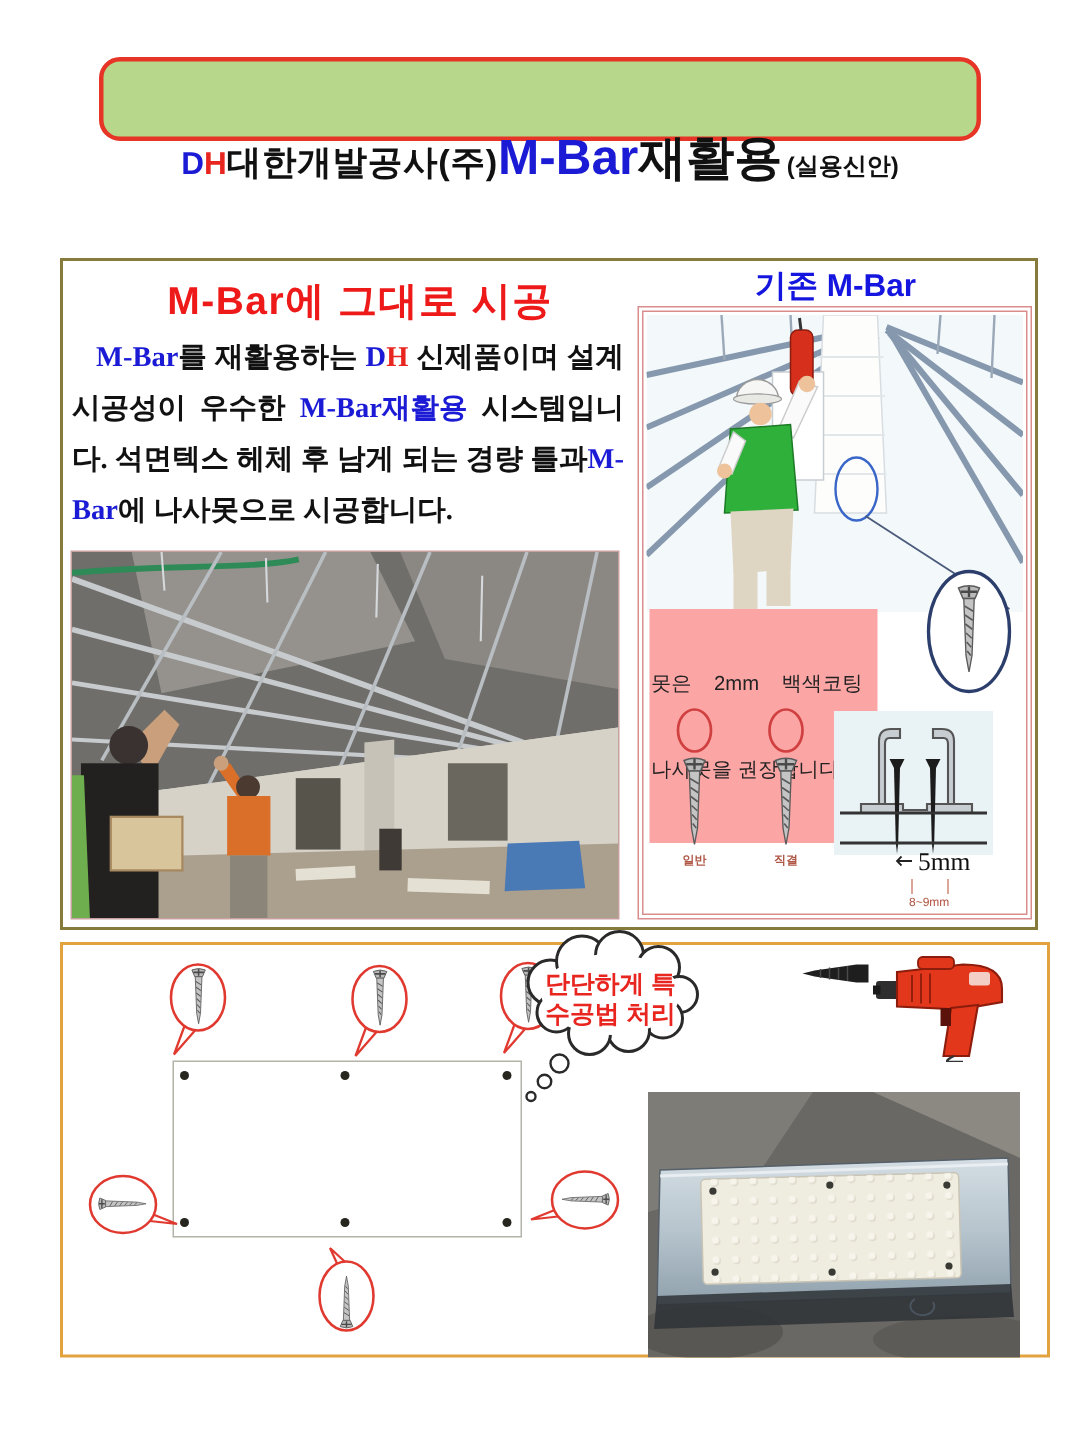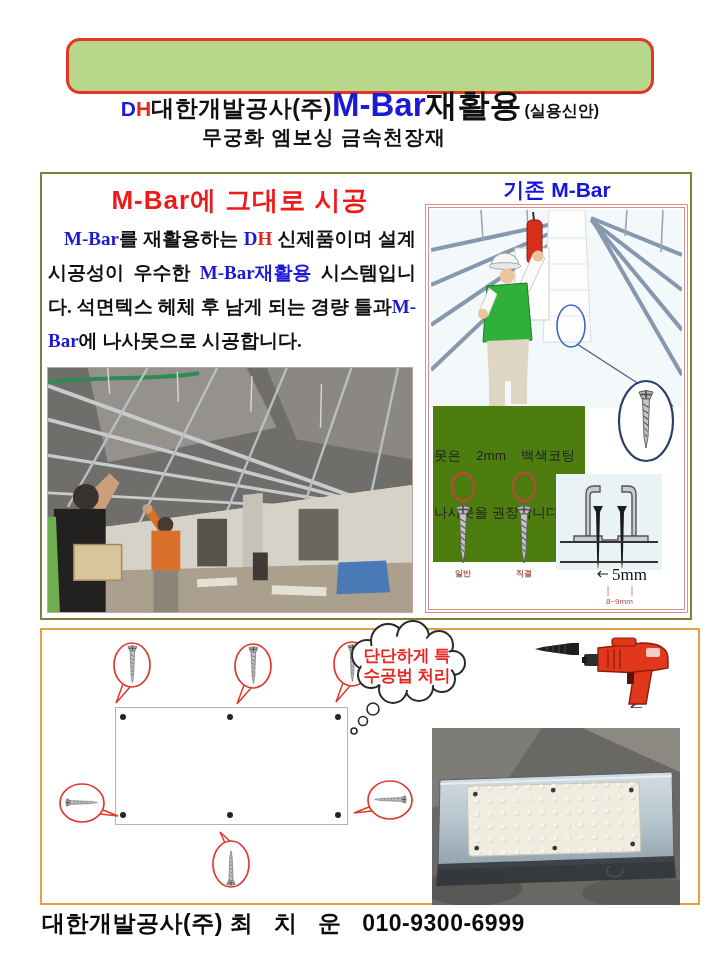--- a/index.html
+++ b/index.html
@@ -36,21 +36,21 @@
   .t-blue { color:#1b1bd6; }
   .t-red  { color:#e8251f; }
 
   .photoA { left:47px; top:367px; width:366px; height:246px; border:1px solid #c9a0a0; }
 
   
   .redbox { left:425px; top:204px; width:263px; height:409px; border:1px solid #d98d8d; background:#fff; }
   .redbox-inner { position:absolute; left:2px; top:2px; right:2px; bottom:2px; border:1px solid #d98d8d; }
 
   .illu { left:431px; top:210px; width:251px; height:198px; }
-  .note { left:433px; top:406px; width:152px; background:#4d7c0f; color:#222;
+  .note { left:433px; top:406px; width:152px; background:#fca5a5; color:#222;
     font-size:13.5px; line-height:19px; white-space:pre; padding:2px 1px; }
   .magnify { left:616px; top:378px; width:60px; height:86px; }
 
   .circle-mark { width:26px; height:32px; }
   .screw-s { width:22px; height:62px; }
   .screw-label { width:40px; text-align:center; color:#b05848; font-size:8px; font-weight:bold; }
 
   .xsection { left:556px; top:474px; width:106px; height:132px; }
 
   
@@ -96,21 +96,20 @@
 
   <div class="abs header-box">
     <span class="hd-d">D</span>
     <span class="hd-h">H</span>
     <span class="hd-co">대한개발공사(주)</span>
     <span class="hd-mbar">M-Bar</span>
     <span class="hd-re">재활용</span>
     <span class="hd-pat">(실용신안)</span>
   </div>
 
-  <div class="abs subtitle">무궁화 엠보싱 금속천장재</div>
 
   <div class="abs boxA"></div>
 
   <div class="abs titleA">M-Bar에 그대로 시공</div>
   <div class="abs titleB">기존 M-Bar</div>
 
   <p class="abs para"><span class="t-blue">M-Bar</span><span>를 재활용하는 </span><span class="t-blue">D</span><span class="t-red">H</span><span> 신제품이며 설계시공성이 우수한 </span><span class="t-blue">M-Bar재활용</span><span> 시스템입니다. 석면텍스 헤체 후 남게 되는 경량 틀과</span><span class="t-blue">M-Bar</span><span>에 나사못으로 시공합니다.</span></p>
 
   <svg class="abs photoA" viewBox="0 0 366 246" preserveAspectRatio="none">
     <rect width="366" height="246" fill="#cfccc3"></rect>
@@ -387,15 +386,14 @@
           <circle cx="122" cy="62" r="2.4"></circle>
           <circle cx="200" cy="64" r="2.4"></circle>
         <circle cx="44" cy="118" r="2.4"></circle>
           <circle cx="122" cy="120" r="2.4"></circle>
           <circle cx="200" cy="118" r="2.4"></circle>
       </g>
     </g>
     <path d="M178,138 a8,6 0 1 0 12,2" fill="none" stroke="#4a5560" stroke-width="1.2"></path>
   </svg>
 
-  <div class="abs footer">대한개발공사(주) 최   치   운   010-9300-6999</div>
 
 </div>
 
 </body></html>

